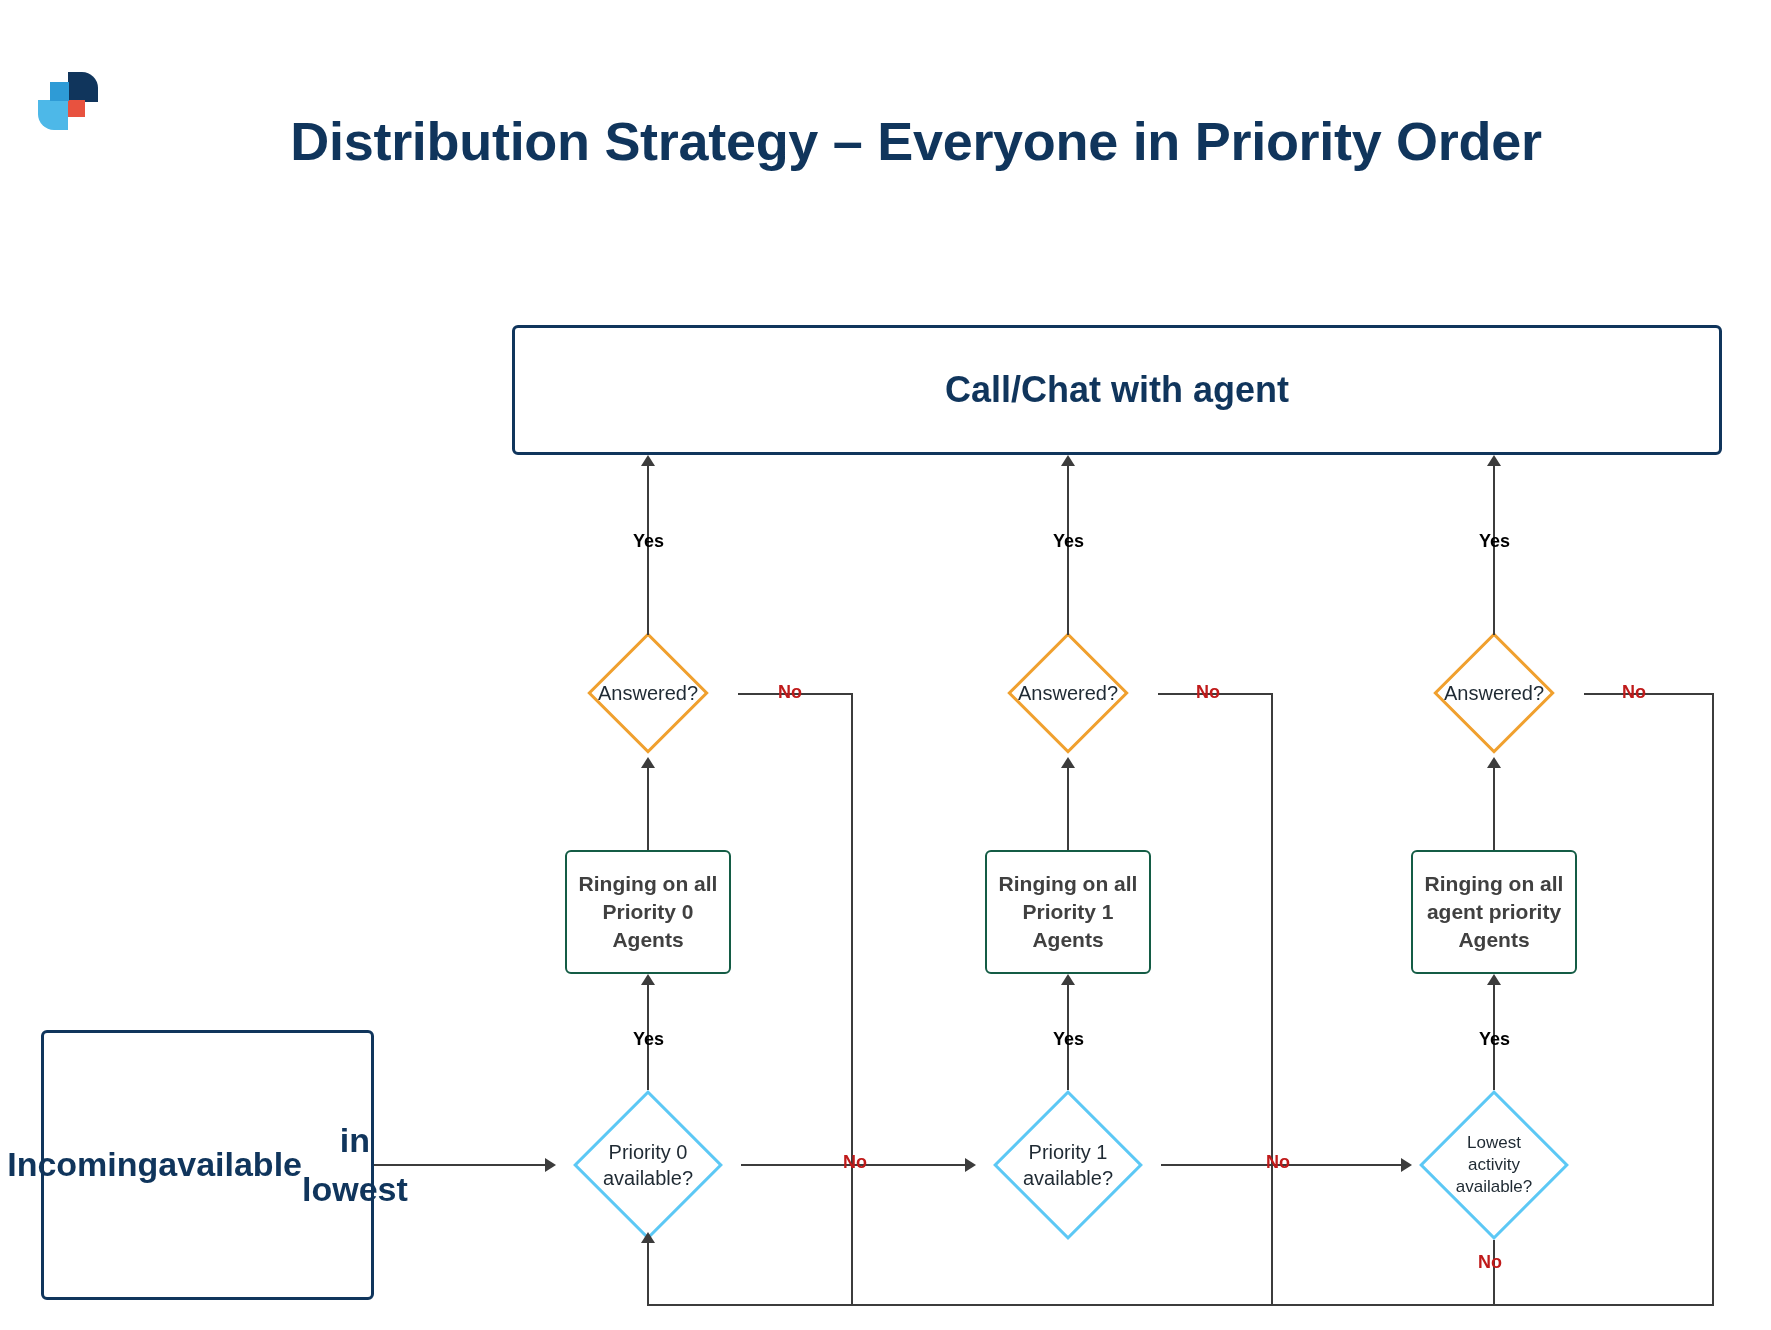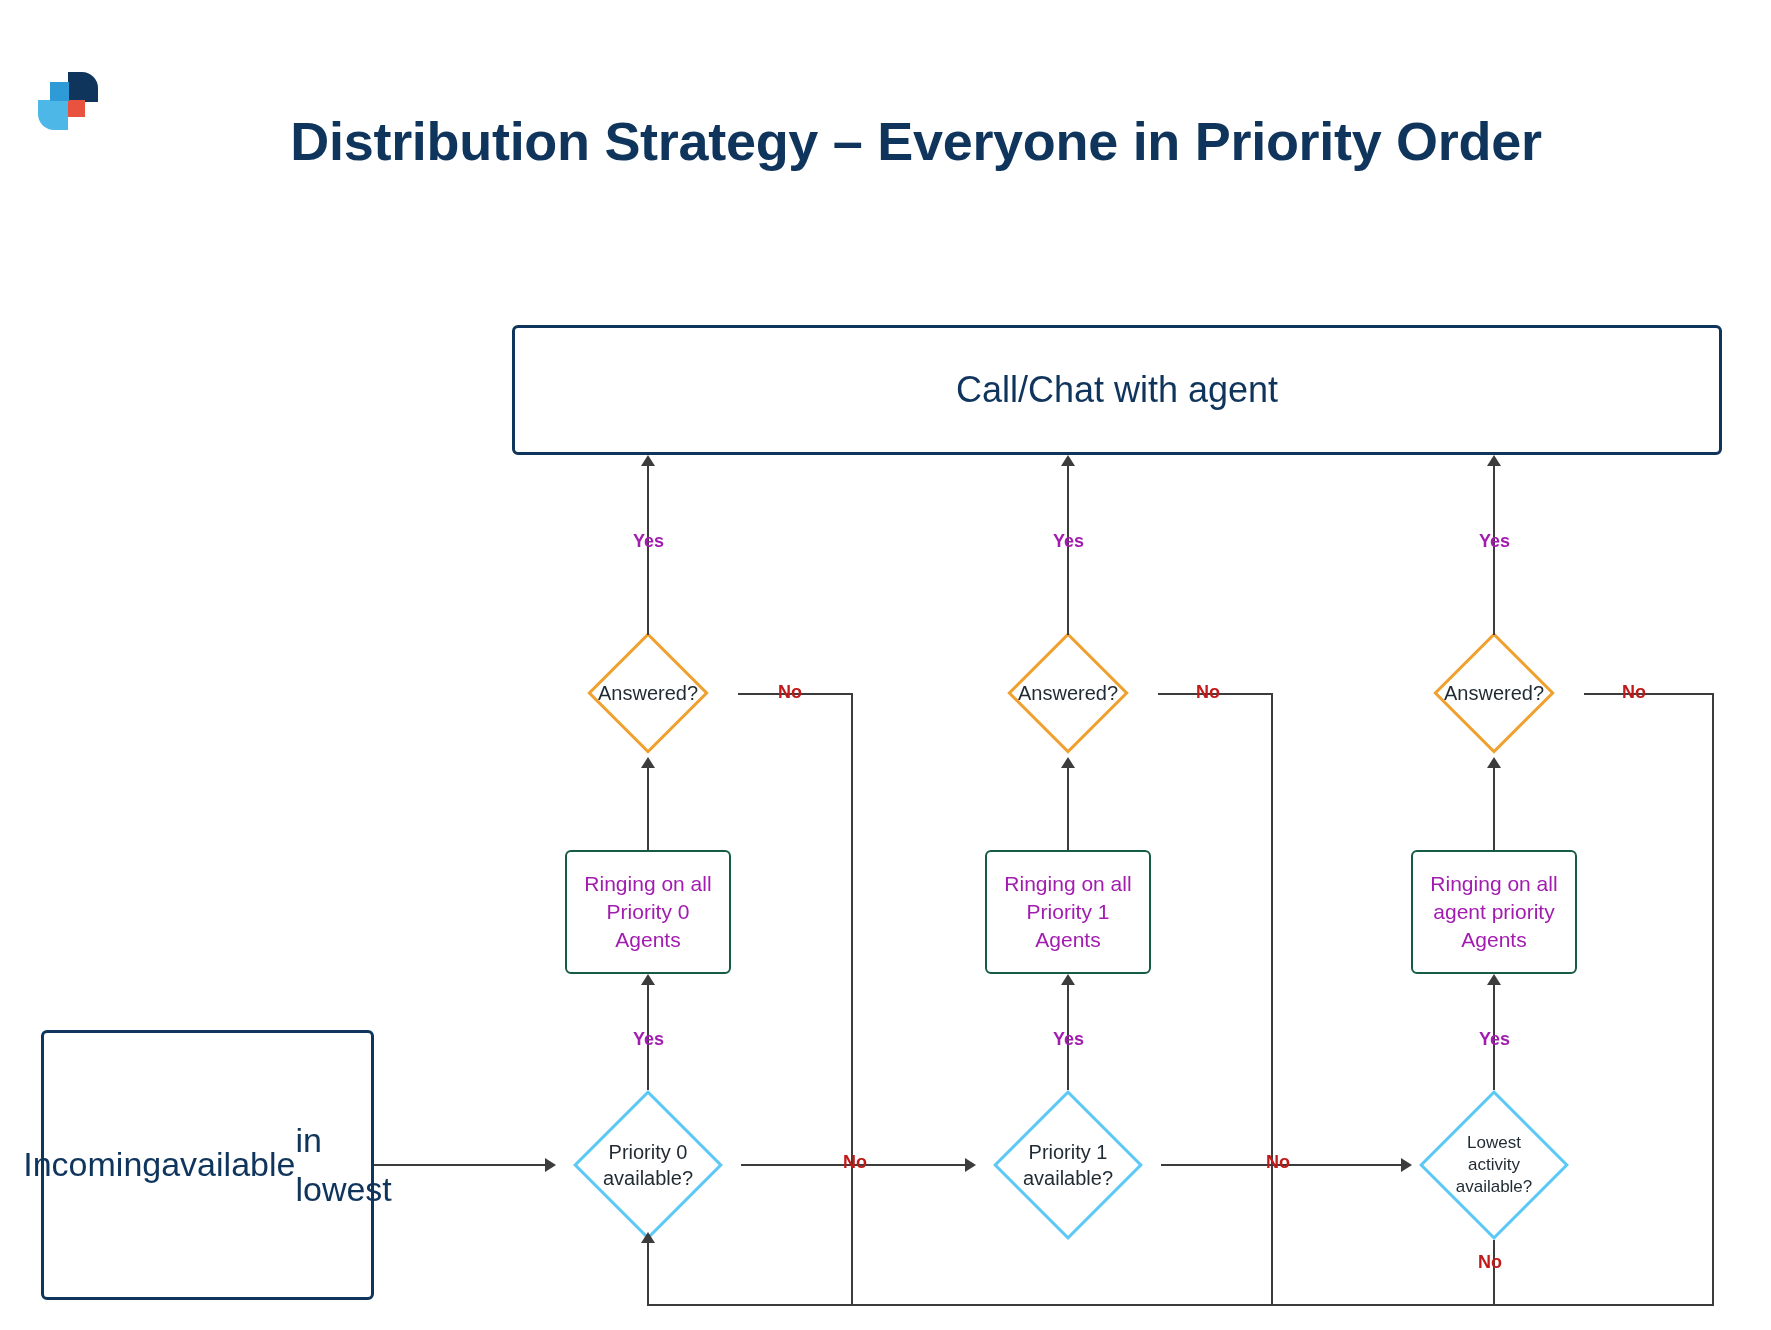--- a/index.html
+++ b/index.html
@@ -71,38 +71,39 @@
     text-align: center;
   }
 
   
   .node {
     position: absolute;
     box-sizing: border-box;
     display: flex;
     align-items: center;
     justify-content: center;
-    text-align: left;
+    text-align: center;
     color: #1f2a33;
+    font-weight: bold;
   }
 
   .box-navy {
     border: 3px solid #10355c;
     border-radius: 6px;
     background: #fff;
     color: #10355c;
   }
 
   .box-green {
     border: 2px solid #145c45;
     border-radius: 6px;
     background: #fff;
     font-size: 21px;
     line-height: 1.32;
-    color: #a21caf;
+    color: #404040;
   }
 
   
   .diamond-wrap {
     position: absolute;
   }
   .diamond-shape {
     position: absolute;
     left: 50%;
     top: 50%;
@@ -149,21 +150,21 @@
     border-bottom: 7px solid transparent;
     border-left: 11px solid #3c3c3c;
   }
 
   .lbl {
     position: absolute;
     font-size: 18px;
     font-weight: bold;
     white-space: nowrap;
   }
-  .lbl-yes { color: #a21caf; }
+  .lbl-yes { color: #000000; }
   .lbl-no { color: #c01a1a; }
 </style>
 </head>
 <body>
 
 <div id="logo">
   <div class="sq-blue"></div>
   <div class="sq-navy"></div>
   <div class="sq-red"></div>
   <div class="sq-lblue"></div>

